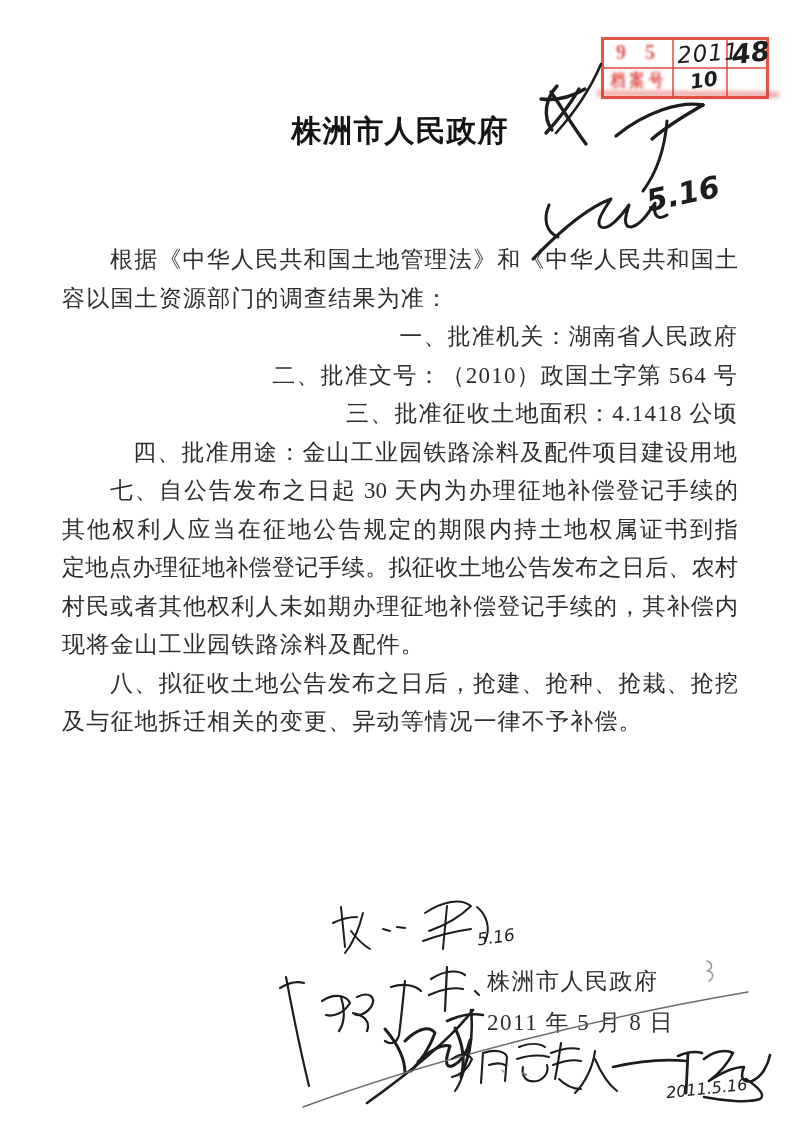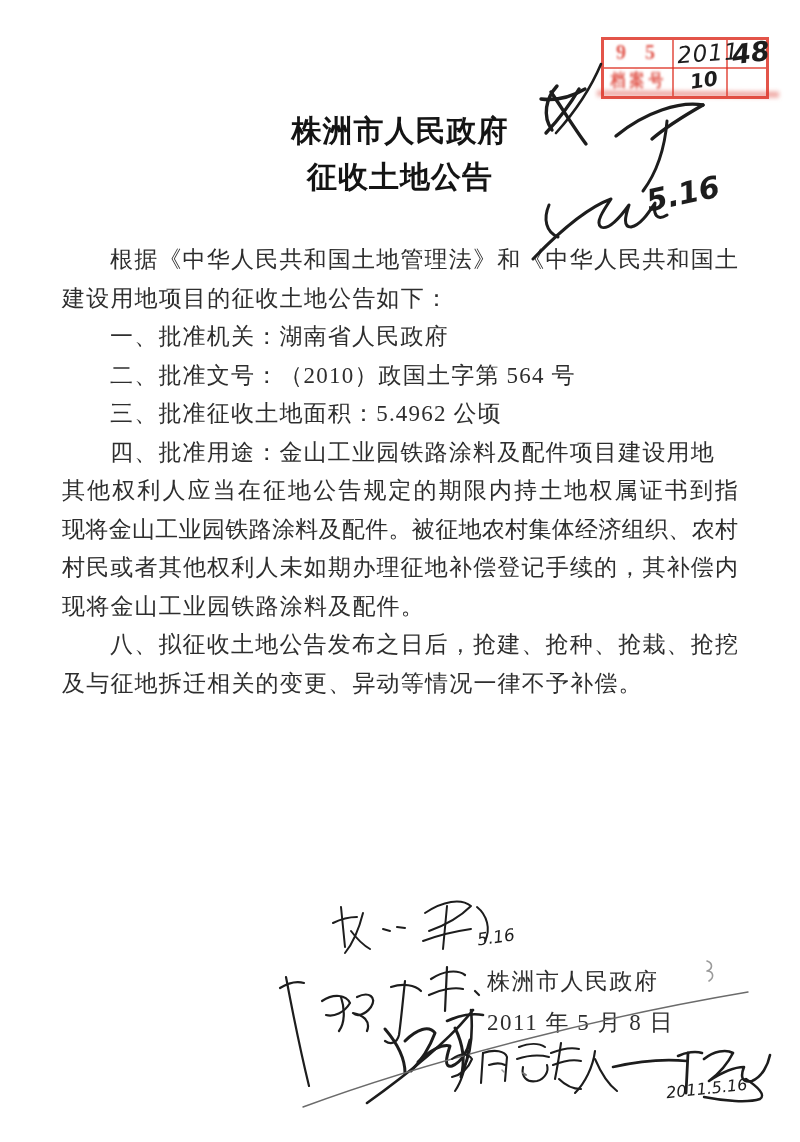--- a/index.html
+++ b/index.html
@@ -6,21 +6,21 @@
   .page{position:relative;width:800px;height:1142px;background:#ffffff;overflow:hidden;
         font-family:"Liberation Serif","DejaVu Serif",serif;color:#2b2b2b;}
 
   
   .title{position:absolute;top:108px;left:0;width:100%;text-align:center;color:#141414;}
   .title .t1,.title .t2{font-size:30px;font-weight:bold;line-height:46px;letter-spacing:1px;}
 
   
   .body-text{position:absolute;top:241px;left:62px;width:676px;}
   .bline{font-size:23px;line-height:38.5px;white-space:normal;letter-spacing:1.2px;color:#2e2e2e;}
-  .bline.indent{padding-left:48px;}
+  .bline.indent{padding-left:48px;text-align:right;}
   .bline.fill{letter-spacing:0;text-align:justify;text-align-last:justify;text-justify:inter-character;}
 
   
   .sig{position:absolute;left:487px;top:961px;color:#2e2e2e;}
   .sig div{font-size:23px;line-height:41px;letter-spacing:1.5px;}
 
   
   .stamp{position:absolute;left:601px;top:37px;width:162px;height:56px;
          border:3px solid rgba(221,46,33,.82);}
   .stamp .cell{position:absolute;overflow:visible;}
@@ -44,44 +44,44 @@
   .hw-mid{left:477px;top:927px;font-size:17px;transform:rotate(-8deg);}
   .hw-bot{left:666px;top:1079px;font-size:16px;transform:rotate(-6deg);}
 </style>
 </head>
 <body>
 
 <div class="page">
 
   <div class="title">
     <div class="t1">株洲市人民政府</div>
-    <div class="t2">征收土地公告</div>
   </div>
 
   <div class="stamp">
     <div class="v1"></div>
     <div class="v2"></div>
     <div class="hmid"></div>
     <div class="cell red-faded r1c1">9 5</div>
     <div class="cell red-faded r2c1">档案号</div>
     <div class="cell hw r1c2">2011</div>
     <div class="cell hw r1c3">48</div>
     <div class="cell hw r2c2">10</div>
   </div>
   <div class="stamp-smudge"></div>
 
   <div class="body-text">
       <div class="bline indent fill">根据《中华人民共和国土地管理法》和《中华人民共和国土</div>
-      <div class="bline">建设用地项目的征收土地公告如下：</div>
+      <div class="bline">容以国土资源部门的调查结果为准：</div>
       <div class="bline indent">一、批准机关：湖南省人民政府</div>
       <div class="bline indent">二、批准文号：（2010）政国土字第 564 号</div>
-      <div class="bline indent">三、批准征收土地面积：5.4962 公顷</div>
+      <div class="bline indent">三、批准征收土地面积：4.1418 公顷</div>
       <div class="bline indent">四、批准用途：金山工业园铁路涂料及配件项目建设用地</div>
+      <div class="bline indent fill">七、自公告发布之日起 30 天内为办理征地补偿登记手续的</div>
       <div class="bline fill">其他权利人应当在征地公告规定的期限内持土地权属证书到指</div>
-      <div class="bline fill">现将金山工业园铁路涂料及配件。被征地农村集体经济组织、农村</div>
+      <div class="bline fill">定地点办理征地补偿登记手续。拟征收土地公告发布之日后、农村</div>
       <div class="bline fill">村民或者其他权利人未如期办理征地补偿登记手续的，其补偿内</div>
       <div class="bline">现将金山工业园铁路涂料及配件。</div>
       <div class="bline indent fill">八、拟征收土地公告发布之日后，抢建、抢种、抢栽、抢挖</div>
       <div class="bline">及与征地拆迁相关的变更、异动等情况一律不予补偿。</div>
     </div>
 
   <div class="sig">
     <div>株洲市人民政府</div>
     <div>2011 年 5 月 8 日</div>
   </div>

